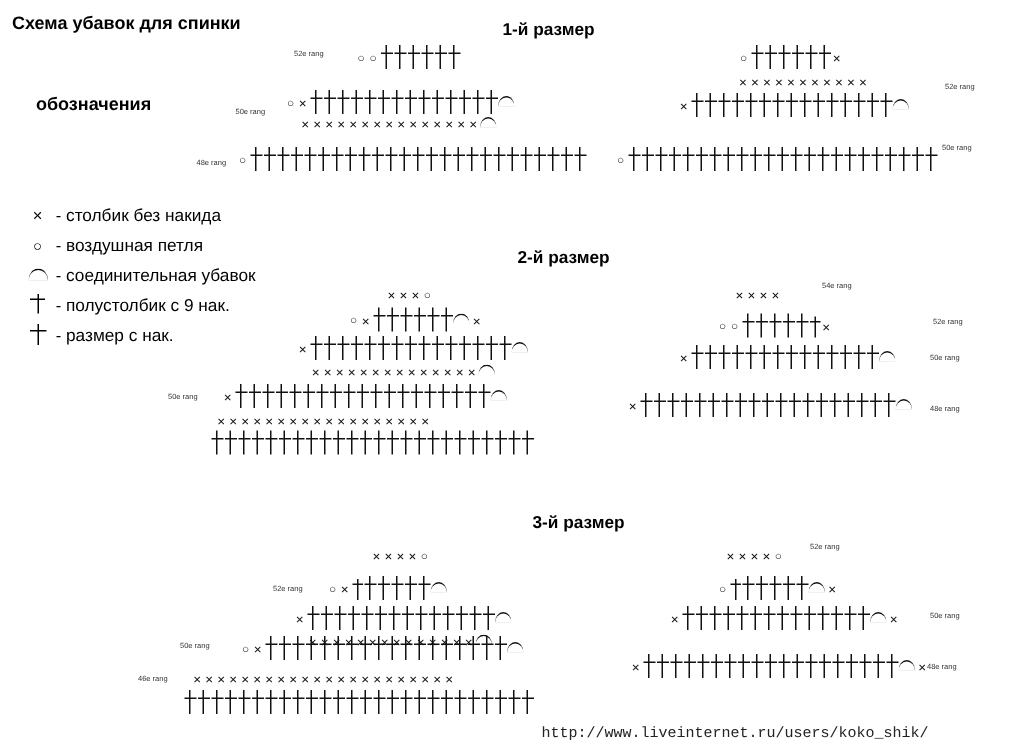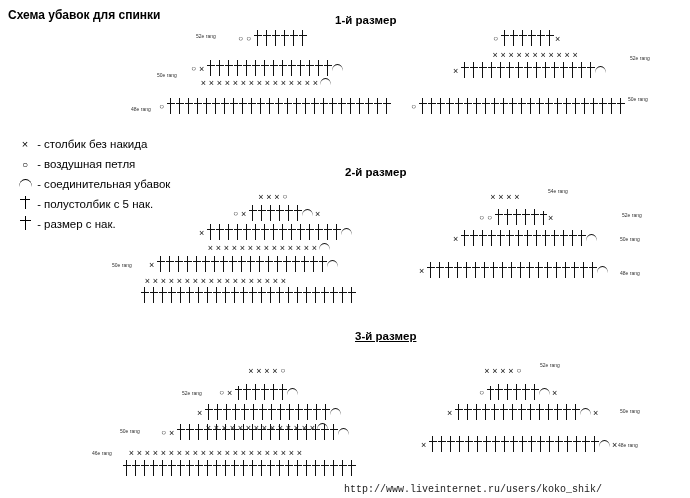--- a/index.html
+++ b/index.html
@@ -120,25 +120,25 @@
   }
 
   .size-label {
     position: absolute;
     font-size: 11.5px;
     font-weight: bold;
     white-space: nowrap;
   }
   #size1-label { left: 335px; top: 14px; text-align: center; }
   #size2-label { left: 345px; top: 166px; text-align: right; }
-  #size3-label { left: 355px; top: 330px; text-decoration: underline; }
+  #size3-label { left: 355px; top: 343px; }
 
   .footer {
     position: absolute;
-    right: 20px;
+    right: 3px;
     bottom: 3px;
     font-size: 10px;
     font-family: "Liberation Mono", monospace;
     color: #222;
     white-space: nowrap;
   }
 
   
   .chart-area {
     position: absolute;
@@ -227,20 +227,21 @@
   }
 </style>
 </head>
 <body>
 
 <div class="root">
 
   <div class="title-main">Схема убавок для спинки</div>
 
   <div class="legend-title">
+    <div>обозначения</div>
   </div>
 
   <div class="legend-list">
     <div class="legend-row">
       <span class="legend-sym sym-x">×</span>
       <span class="legend-eq">-</span>
       <span>столбик без накида</span>
     </div>
     <div class="legend-row">
       <span class="legend-sym sym-o">○</span>
@@ -248,21 +249,21 @@
       <span>воздушная петля</span>
     </div>
     <div class="legend-row">
       <span class="legend-sym"><span class="sym-arc"></span></span>
       <span class="legend-eq">-</span>
       <span>соединительная убавок</span>
     </div>
     <div class="legend-row">
       <span class="legend-sym"><span class="sym-halfstick"></span></span>
       <span class="legend-eq">-</span>
-      <span>полустолбик с 5 нак.</span>
+      <span>полустолбик с 9 нак.</span>
     </div>
     <div class="legend-row">
       <span class="legend-sym"><span class="sym-stick"></span></span>
       <span class="legend-eq">-</span>
       <span>размер с нак.</span>
     </div>
   </div>
 
   <div class="size-label" id="size1-label">1-й размер</div>
   <div class="size-label" id="size2-label">2-й размер</div>

